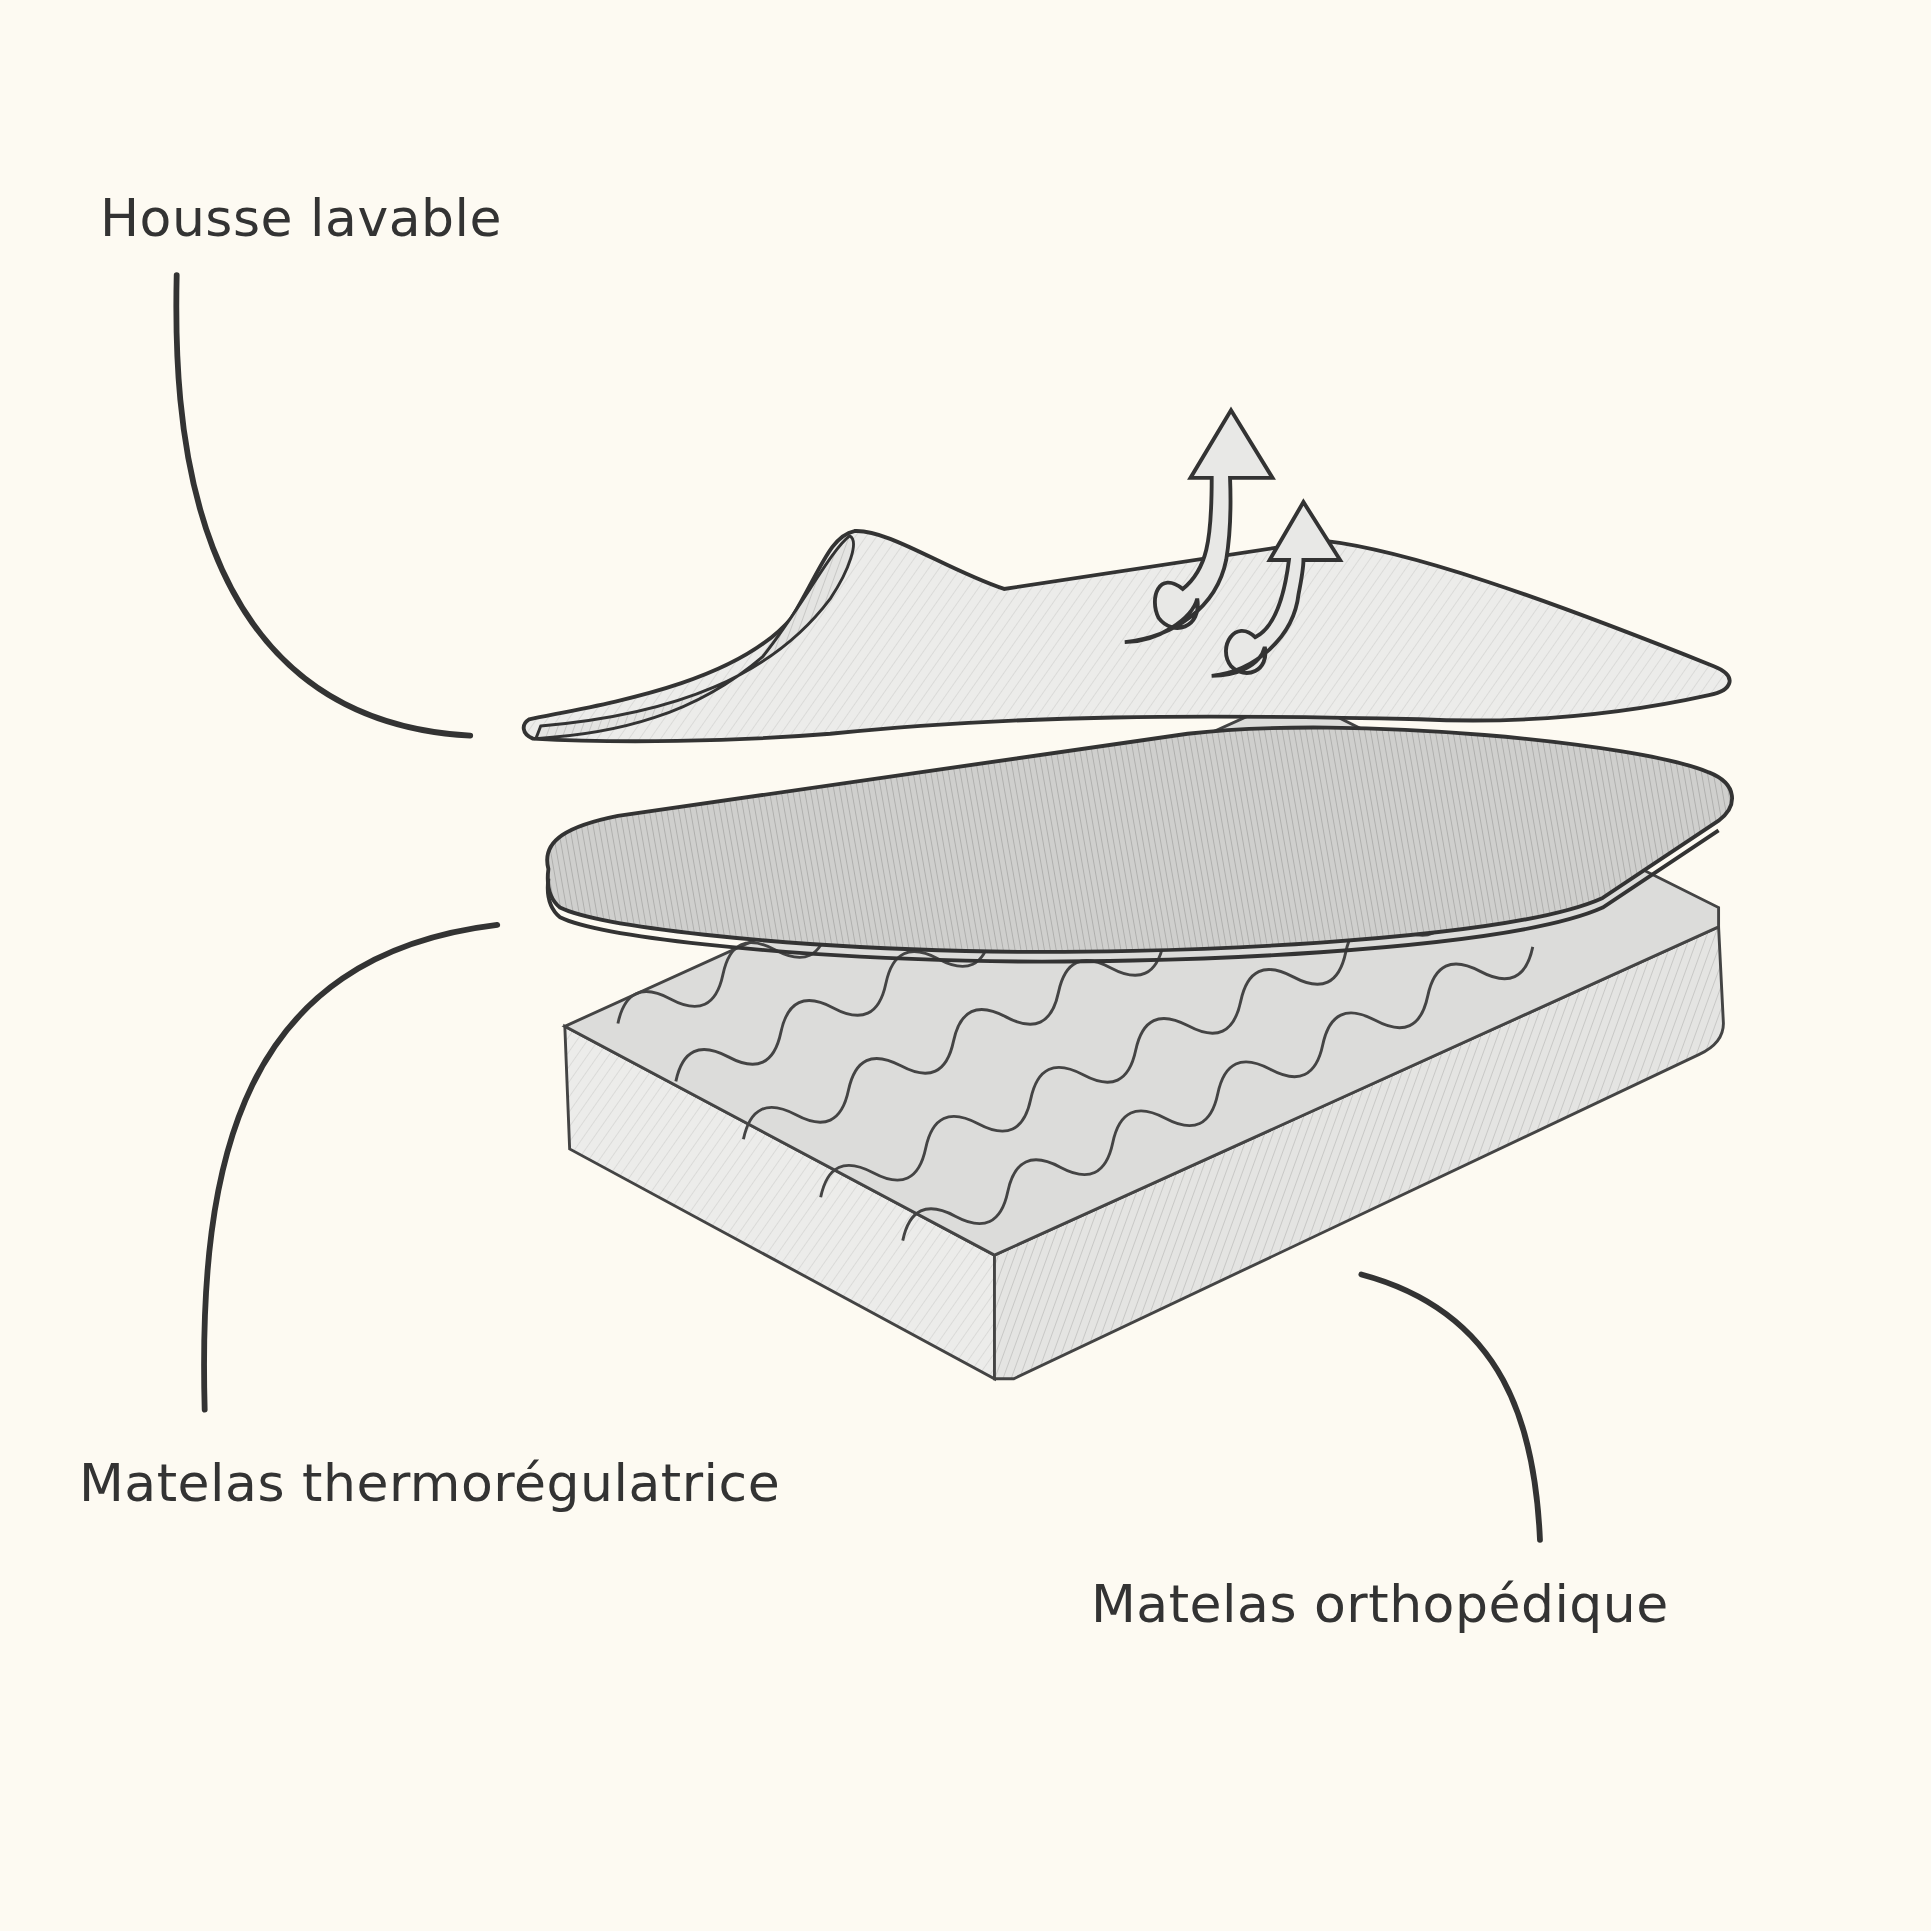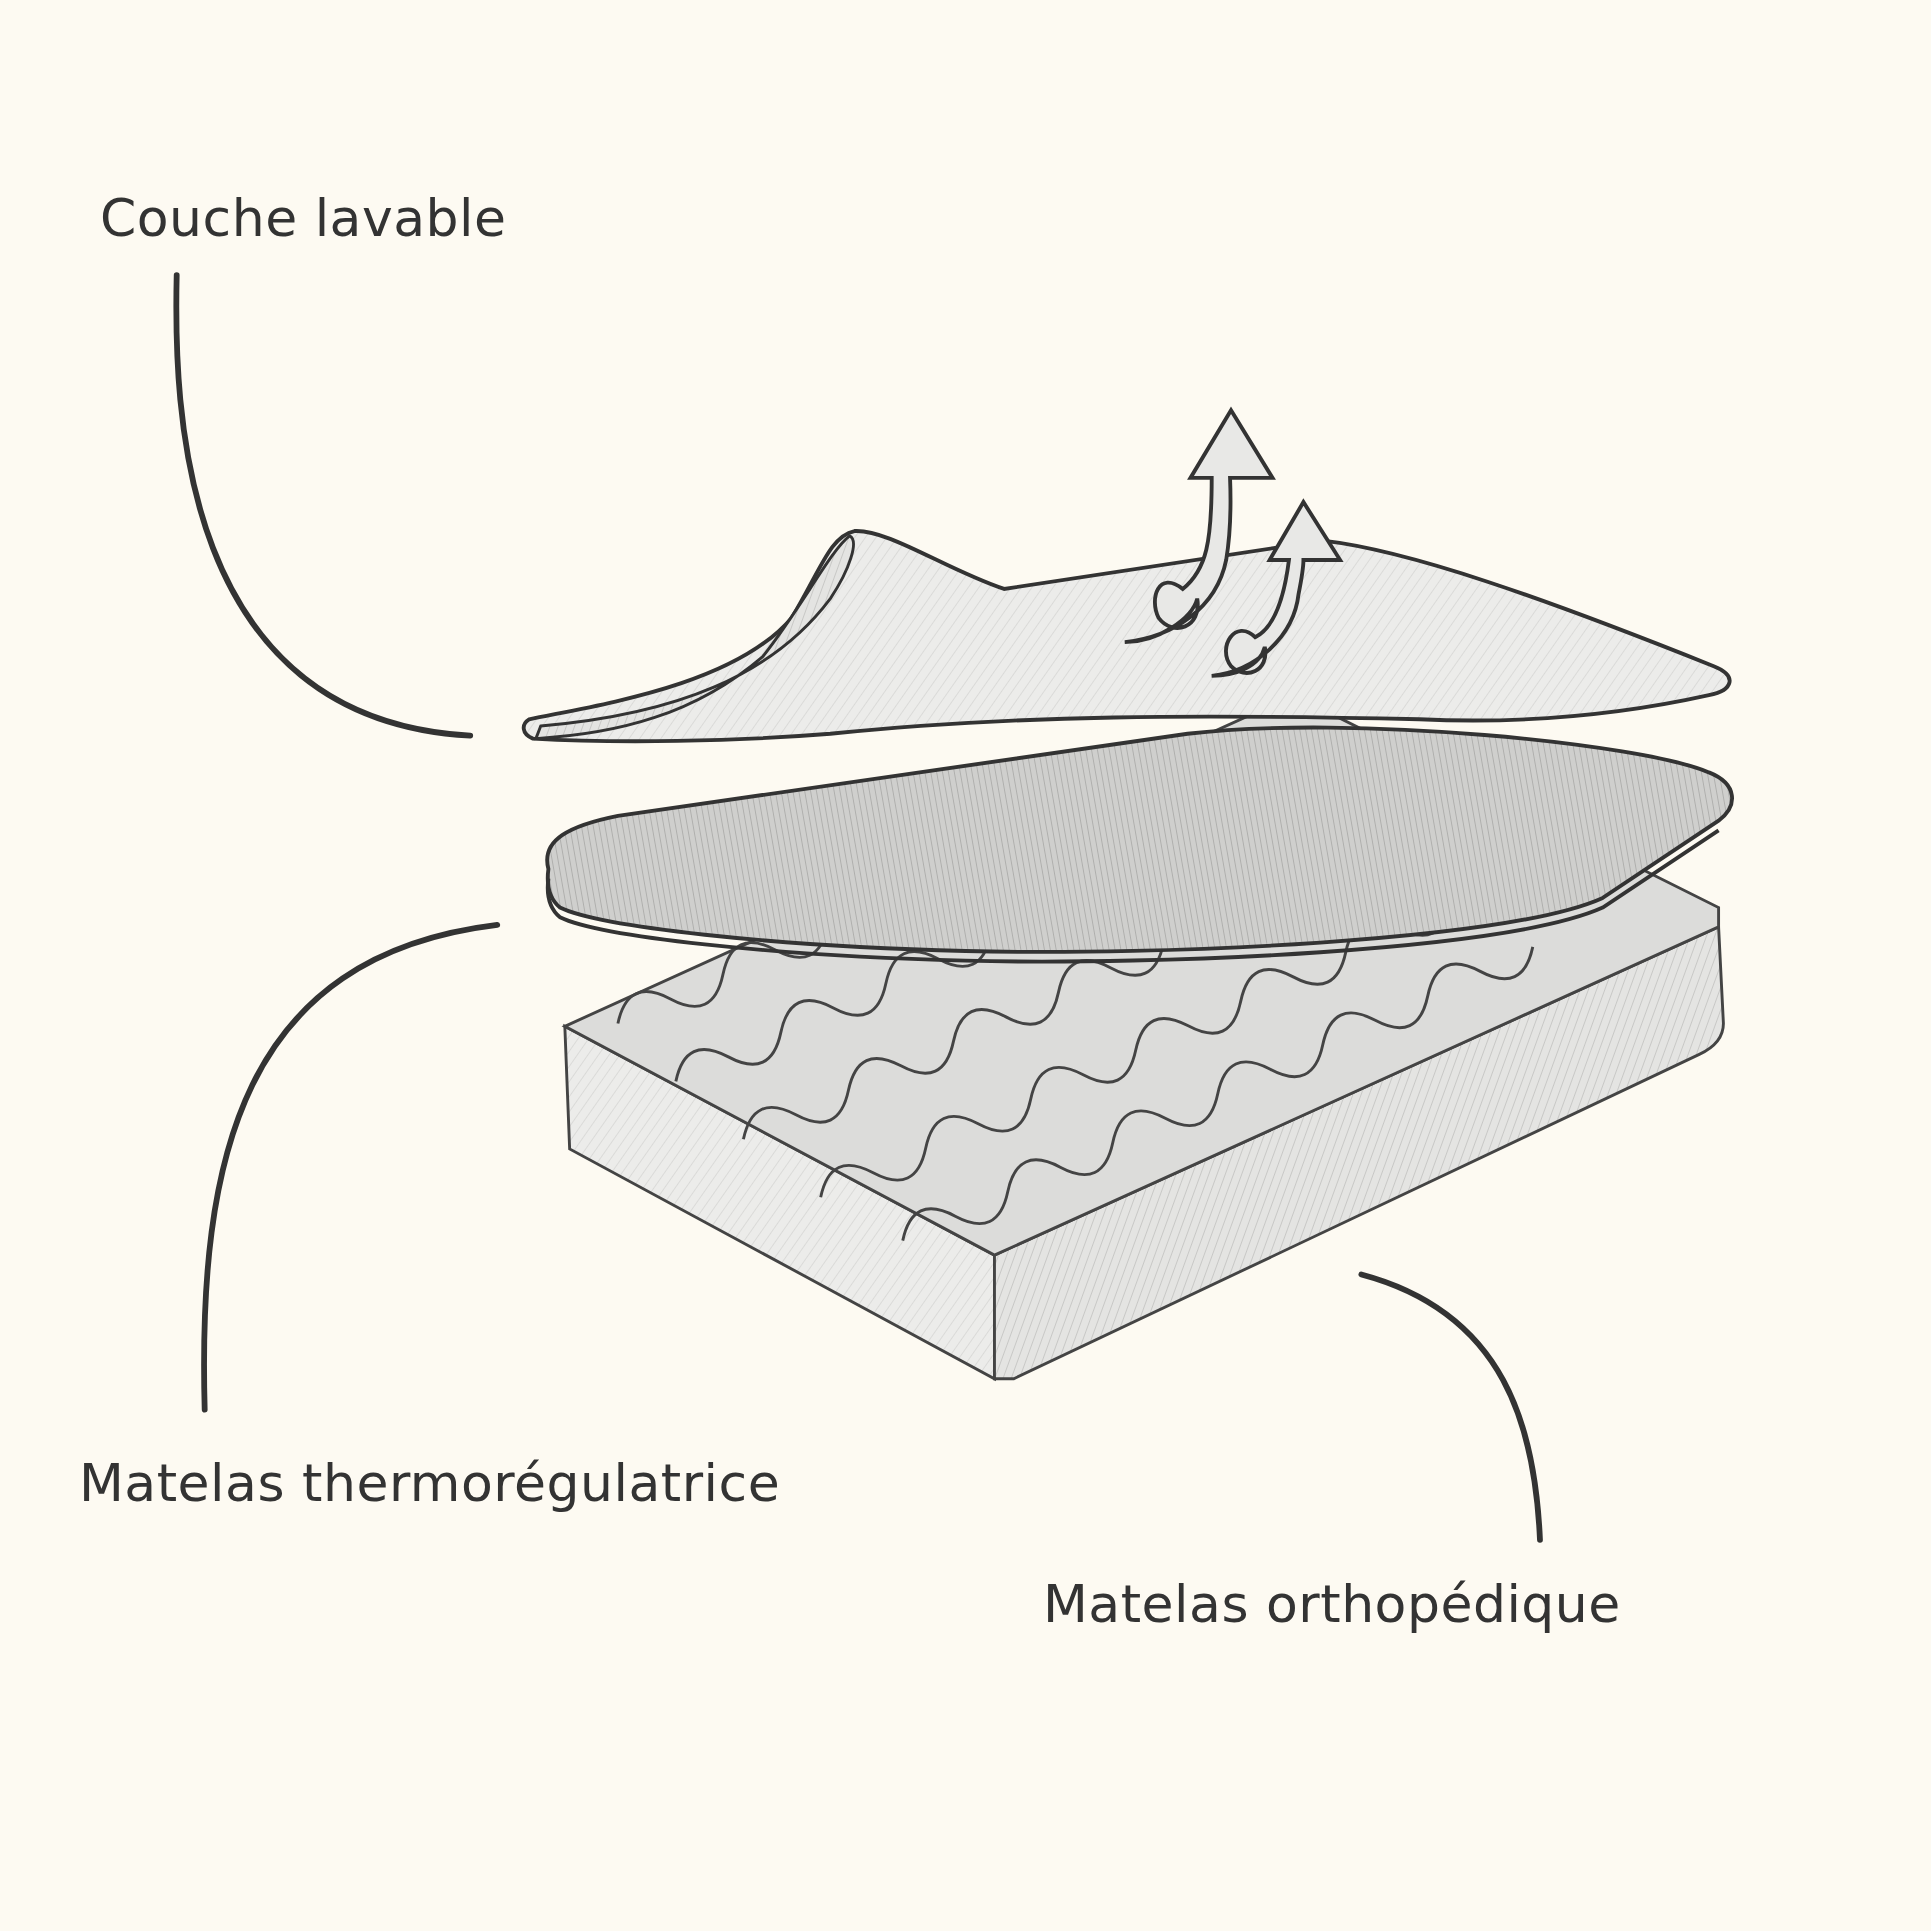--- a/index.html
+++ b/index.html
@@ -13,21 +13,21 @@
     .label {
       position: absolute;
       color: #333333;
       font-size: 52px;
       font-weight: 500;
       letter-spacing: 0.5px;
       white-space: nowrap;
     }
     #lbl-housse { left: 100px; top: 188px; }
     #lbl-couche { left: 79px; top: 1453px; }
-    #lbl-matelas { left: 1043px; top: 1574px; }
+    #lbl-matelas { left: 1091px; top: 1574px; }
     svg.art { position: absolute; left: 0; top: 0; }
   </style>
 </head>
 <body>
 
 <svg class="art" width="1931" height="1931" viewBox="0 0 2000 2000">
   <defs>
     <pattern id="hatch" width="8" height="8" patternUnits="userSpaceOnUse" patternTransform="rotate(20)">
       <rect width="8" height="8" fill="#e4e4e2"></rect>
       <line x1="0" y1="0" x2="0" y2="8" stroke="#b5b5b3" stroke-width="1.2"></line>
@@ -72,16 +72,16 @@
     <path d="M548 745 C 620 730, 760 710, 820 640 C 850 590, 860 555, 885 550 C 920 548, 980 590, 1040 610 L 1370 560 C 1460 570, 1600 620, 1775 690 C 1800 700, 1795 715, 1770 720 C 1680 740, 1580 750, 1470 745 C 1250 740, 1050 740, 860 760 C 760 768, 640 770, 552 765 C 540 760, 540 750, 548 745 Z" fill="url(#hatchLight)" stroke="#333" stroke-width="4"></path>
     <path d="M560 752 C 700 740, 800 700, 860 620 C 880 590, 890 560, 880 555 C 860 570, 830 630, 790 680 C 720 740, 640 760, 555 765 Z" fill="url(#hatch)" stroke="#333" stroke-width="3"></path>
   </g>
 
   <g fill="#e8e8e6" stroke="#333" stroke-width="4">
     <path d="M1275 425 L 1233 495 L 1255 495 C 1255 560, 1250 590, 1225 610 C 1200 590, 1190 620, 1200 640 C 1215 660, 1245 650, 1240 620 C 1235 640, 1200 665, 1165 665 C 1215 660, 1260 630, 1270 580 C 1275 550, 1275 520, 1274 495 L 1318 495 Z"></path>
     <path d="M1350 520 L 1315 580 L 1335 580 C 1330 620, 1320 650, 1300 660 C 1280 640, 1260 670, 1275 690 C 1290 705, 1315 695, 1310 670 C 1305 690, 1280 700, 1255 700 C 1300 695, 1340 660, 1345 615 C 1348 600, 1350 590, 1350 580 L 1388 580 Z"></path>
   </g>
 </svg>
 
-<div class="label" id="lbl-housse">Couche lavable</div>
+<div class="label" id="lbl-housse">Housse lavable</div>
 <div class="label" id="lbl-couche">Matelas thermorégulatrice</div>
 <div class="label" id="lbl-matelas">Matelas orthopédique</div>
 
 
 </body></html>

